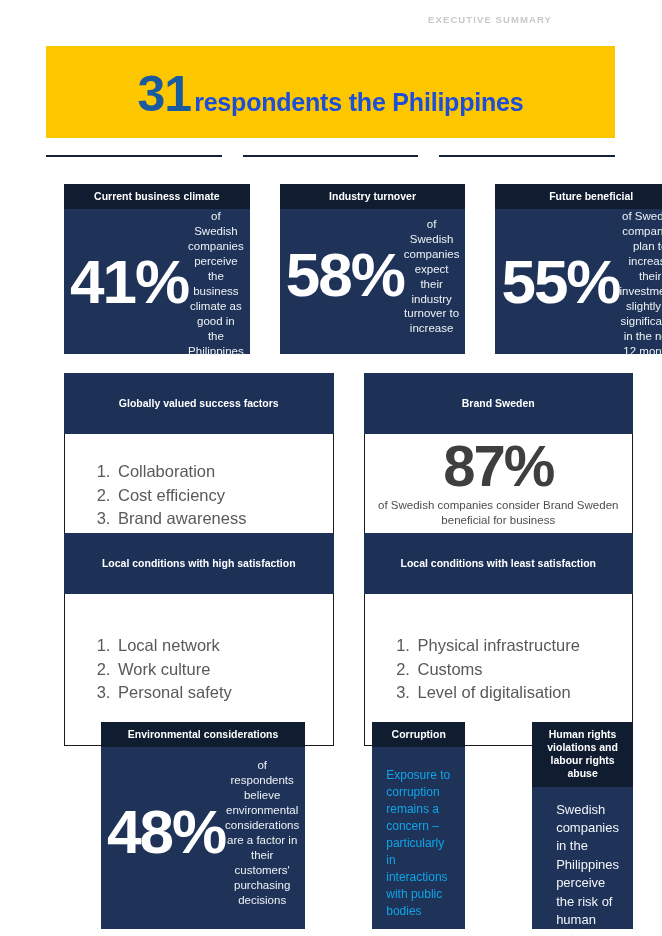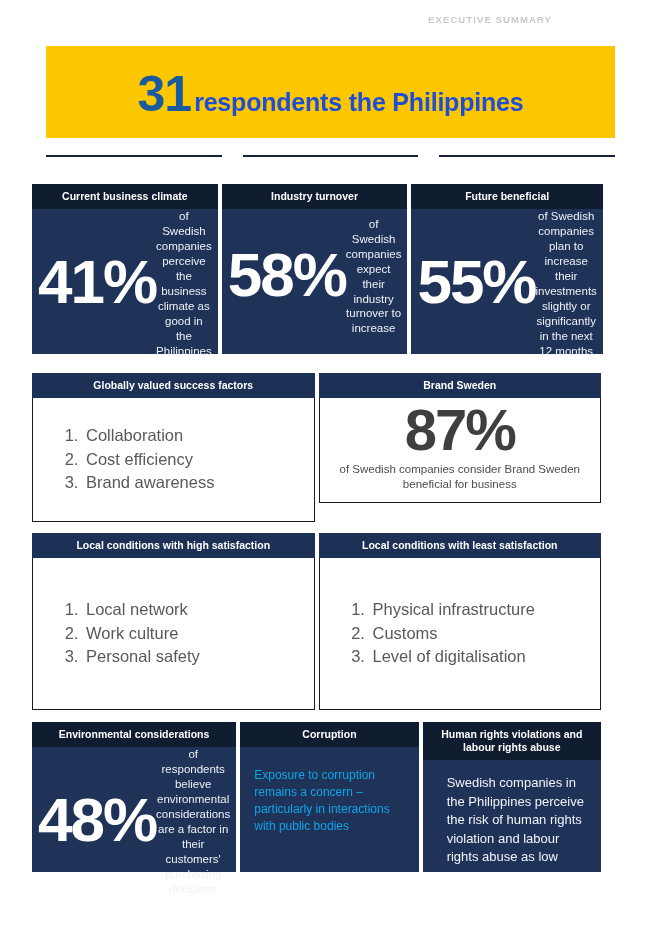--- a/index.html
+++ b/index.html
@@ -73,24 +73,24 @@
   }
   .rule {
     flex: 1 1 0;
     height: 1.5px;
     background: #16213a;
   }
 
   
   .row {
     position: absolute;
-    left: 32px;
+    left: 64px;
     width: 569px;
     display: flex;
-    gap: 4px;
+    gap: 30px;
   }
   .row-3 > * { flex: 1 1 0; }
   .row-2 > * { flex: 1 1 0; }
 
   #row-stats   { top: 184px; }
   #row-success { top: 373px; }
   #row-local   { top: 533px; }
   #row-risk    { top: 722px; }
 
   
@@ -151,21 +151,21 @@
   .panel {
     display: flex;
     flex-direction: column;
   }
   .panel-head {
     background: #1d3055;
     color: #ffffff;
     font-size: 10.5px;
     font-weight: bold;
     text-align: center;
-    padding: 6px 6px;
+    padding: 24px 6px;
     line-height: 1.25;
   }
   .panel-body {
     background: #ffffff;
     border: 1px solid #1a1a1a;
     border-top: none;
     box-sizing: border-box;
   }
   .panel-body.list {
     padding: 14px 10px 14px 16px;
@@ -201,21 +201,21 @@
   }
   .pct-caption-dark {
     font-size: 11.5px;
     color: #4d4d4d;
     line-height: 1.3;
     margin-top: 1px;
   }
 
   
   #row-stats .card-dark  { height: 170px; }
-  #row-risk  .card-dark  { height: 150px; }
+  #row-risk  .card-dark  { height: 207px; margin-left: 37px; }
 </style>
 </head>
 <body>
 
 <div class="eyebrow">EXECUTIVE SUMMARY</div>
 
 <div class="banner">
   <div class="banner-inner">
     <span class="banner-num">31</span>
     <span class="banner-text">respondents the Philippines</span>

